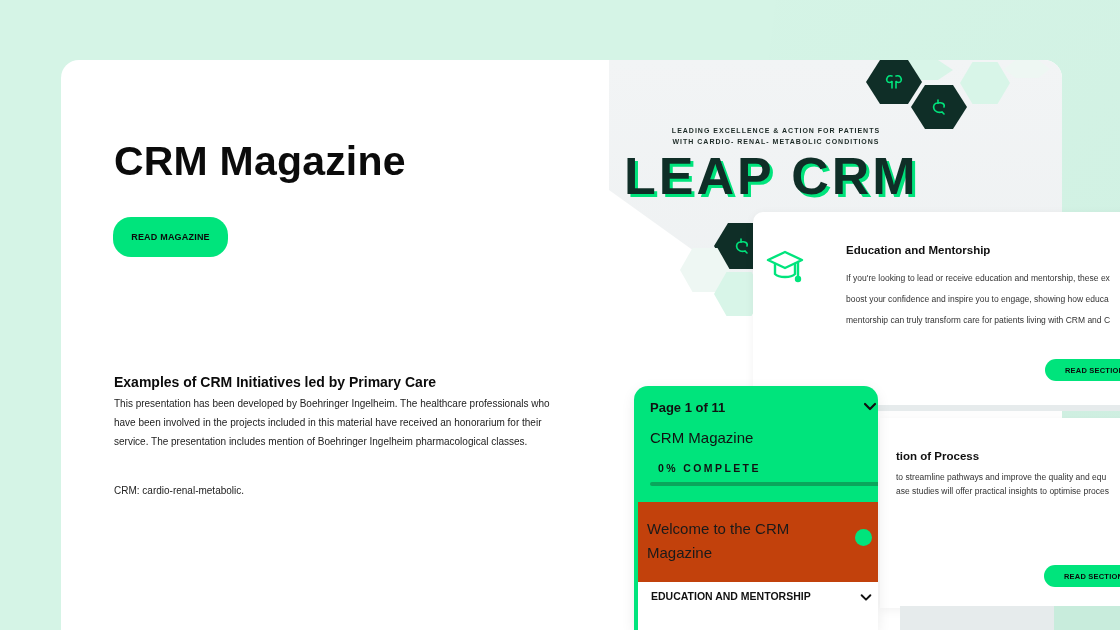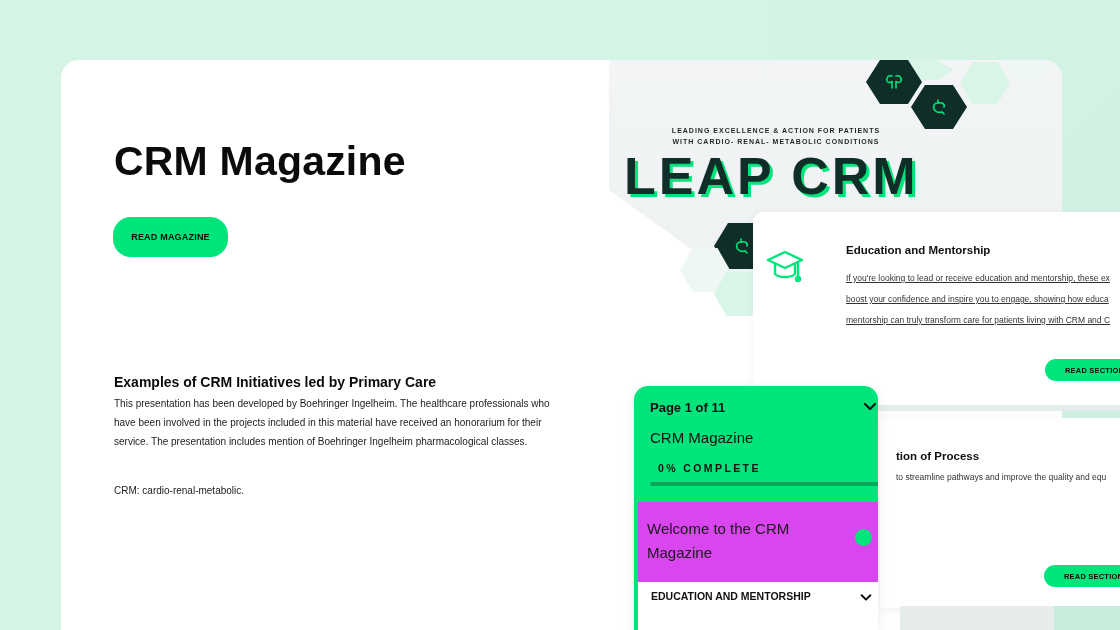--- a/index.html
+++ b/index.html
@@ -82,21 +82,21 @@
       background: #00e47c; border-radius: 14px 14px 0 0; overflow: hidden;
       box-shadow: 0 4px 14px rgba(0,0,0,0.08);
     }
     .w-page { position: absolute; left: 16px; top: 14px; font-size: 13px; font-weight: 700; color: #111; }
     .w-chev { position: absolute; left: 228px; top: 12px; width: 16px; height: 16px; }
     .w-title { position: absolute; left: 16px; top: 43px; font-size: 15px; font-weight: 500; color: #111; }
     .w-progress-label { position: absolute; left: 16px; top: 76px; font-size: 10.5px; font-weight: 700; letter-spacing: 2.4px; color: #111; padding-left: 8px; }
     .w-bar { position: absolute; left: 16px; top: 96px; width: 231px; height: 4px; border-radius: 2px; background: #0aa65c; }
     .w-list { position: absolute; left: 4px; top: 116px; width: 258px; height: 130px; background: #fff; }
     .w-item {
-      position: absolute; left: 0; top: 0; width: 252px; height: 80px; background: #d946ef;
+      position: absolute; left: 0; top: 0; width: 252px; height: 80px; background: #c2410c;
     }
     .w-item-label { position: absolute; left: 9px; top: 15px; width: 190px; font-size: 15px; line-height: 24px; color: #1a1a1a; }
     .w-dot { position: absolute; left: 217px; top: 27px; width: 17px; height: 17px; border-radius: 50%; background: #00e47c; }
     .w-section { position: absolute; left: 13px; top: 88px; font-size: 10.5px; font-weight: 700; color: #111; }
     .w-sec-chev { position: absolute; left: 221px; top: 88px; width: 14px; height: 14px; }
     .w-scroll { position: absolute; left: 254px; top: 0; width: 4px; height: 130px; background: #cfcfcf; border-radius: 2px; }
   </style>
 </head>
 <body>
 
@@ -144,33 +144,34 @@
 <div class="leap">LEAP CRM</div>
 
 <div class="section-card sc1">
   <svg style="position:absolute;left:12px;top:36px;" width="40" height="38" viewBox="0 0 40 38" fill="none" stroke="#00e47c" stroke-width="2.4" stroke-linejoin="round" stroke-linecap="round">
     <path d="M3 12 L20 4 L37 12 L20 20 Z"></path>
     <path d="M10 16 L10 26 C14 30 26 30 30 26 L30 16"></path>
     <path d="M33 14 L33 28"></path>
     <circle cx="33" cy="31" r="2" fill="#00e47c"></circle>
   </svg>
   <div class="sc-title" style="left:93px;top:32px;">Education and Mentorship</div>
-  <div class="sc-body" style="left:93px;top:56px;text-decoration:underline;">
+  <div class="sc-body" style="left:93px;top:56px;">
     <div>If you're looking to lead or receive education and mentorship, these ex</div>
     <div>boost your confidence and inspire you to engage, showing how educa</div>
     <div>mentorship can truly transform care for patients living with CRM  and C</div>
   </div>
   <button class="btn-green sc-btn" style="left:292px;top:147px;">READ SECTION</button>
 </div>
 <div class="divider-strip"></div>
 
 <div class="section-card sc2">
   <div class="sc-title" style="left:16px;top:32px;">tion of Process</div>
   <div class="sc-body" style="left:16px;top:52px;line-height:14px;">
     <div>to streamline pathways and improve the quality and equ</div>
+    <div>ase studies will offer practical insights to optimise proces</div>
   </div>
   <button class="btn-green sc-btn" style="left:164px;top:147px;">READ SECTION</button>
 </div>
 <div class="divider-strip2"></div>
 
 <div class="widget">
   <div class="w-page">Page 1 of 11</div>
   <svg class="w-chev" viewBox="0 0 16 16" fill="none" stroke="#111" stroke-width="2.2" stroke-linecap="round" stroke-linejoin="round">
     <path d="M3 6 L8 11 L13 6"></path>
   </svg>

